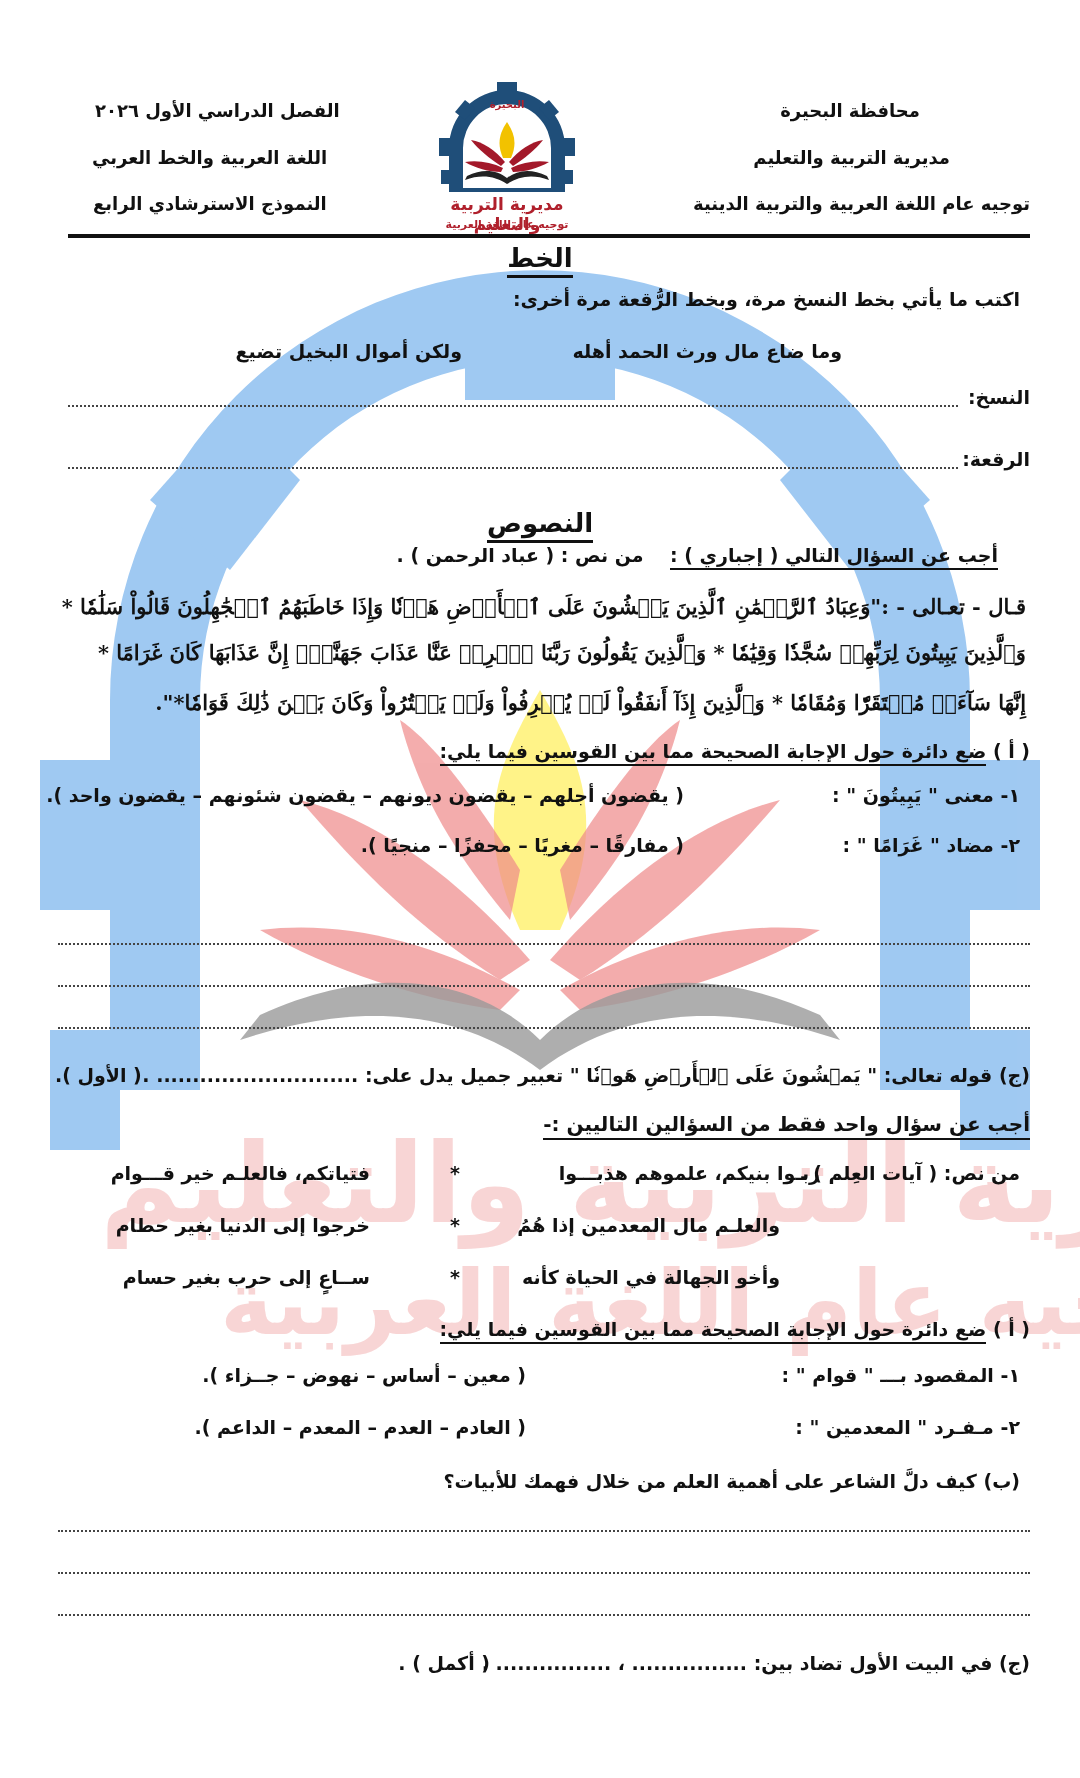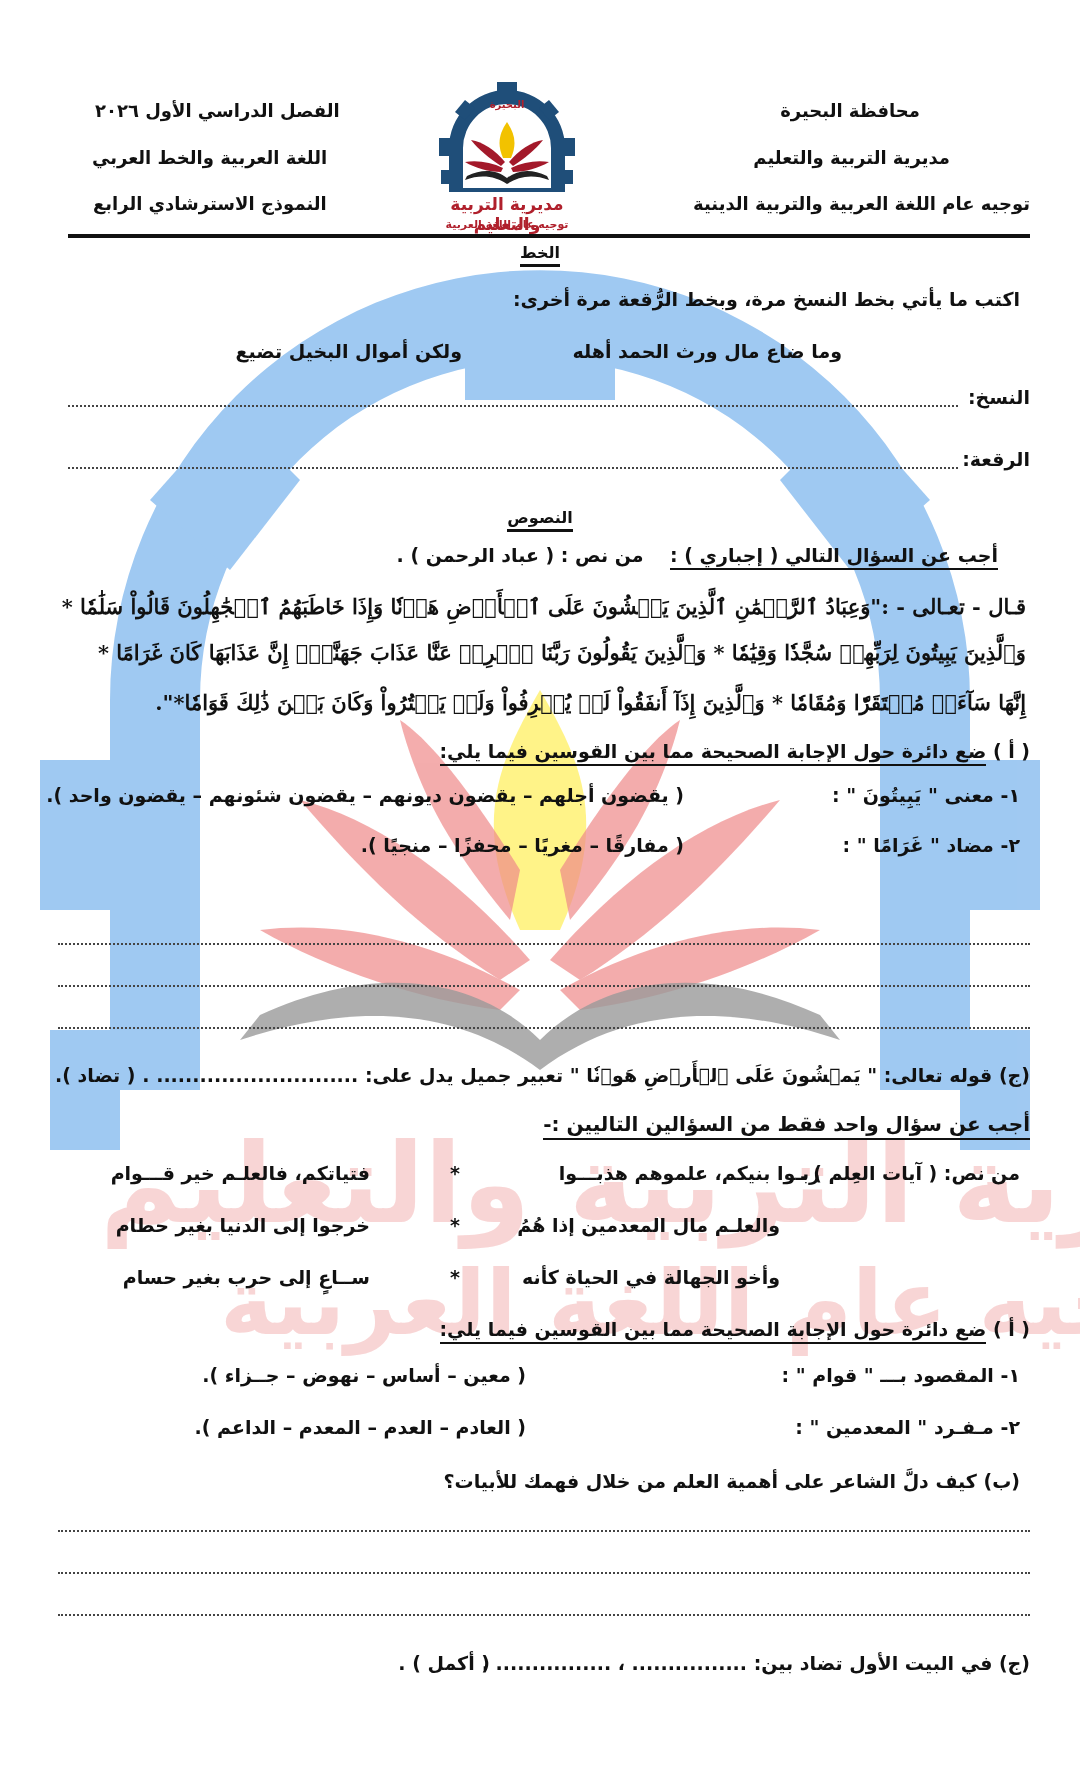--- a/index.html
+++ b/index.html
@@ -9,21 +9,21 @@
   }
   .page { position: absolute; left: 0; top: 0; width: 1080px; height: 1778px; }
   .abs { position: absolute; white-space: nowrap; }
   .rtl { direction: rtl; }
   .hdr { font-size: 18px; font-weight: bold; }
   .t19 { font-size: 19px; font-weight: bold; }
   .t20 { font-size: 20px; font-weight: bold; }
   .verse { font-size: 21px; font-weight: bold; font-family: "DejaVu Serif", serif; }
   .rule { position: absolute; left: 68px; width: 962px; height: 4px; background: #111; top: 234px; }
   .dots { position: absolute; height: 0; border-bottom: 2px dotted #444; }
-  .sec-title { font-size: 16px; font-weight: bold; border-bottom: 3px solid #111; padding-bottom: 2px; }
+  .sec-title { font-size: 26px; font-weight: bold; border-bottom: 3px solid #111; padding-bottom: 2px; }
   .uline { border-bottom: 2px solid #111; padding-bottom: 2px; }
   
   .wm { position: absolute; left: 0; top: 0; width: 1080px; height: 1778px; z-index: 0; pointer-events: none; }
   .content { position: absolute; left: 0; top: 0; width: 1080px; height: 1778px; z-index: 1; }
   .wm-text { position: absolute; font-weight: bold; color: #f3b4b4; opacity: 0.55; direction: rtl; white-space: nowrap; font-family: "DejaVu Sans", sans-serif; }
   .logo { position: absolute; left: 437px; top: 78px; width: 140px; height: 158px; }
   .logo-title { position: absolute; left: 0; width: 140px; text-align: center; color: #b0202c; font-weight: bold; direction: rtl; }
 </style>
 </head>
 <body>
@@ -129,21 +129,21 @@
     <div class="abs rtl t19" style="right:60px; top:784px;">١- معنى " يَبِيتُونَ "  :</div>
     <div class="abs rtl t19" style="right:396px; top:784px;">( يقضون أجلهم – يقضون ديونهم – يقضون شئونهم – يقضون واحد ).</div>
     <div class="abs rtl t19" style="right:60px; top:834px;">٢- مضاد " غَرَامًا "  :</div>
     <div class="abs rtl t19" style="right:396px; top:834px;">( مفارقًا   – مغريًا   –   محفزًا  – منجيًا ).</div>
 
     <div class="dots" style="left:58px; width:972px; top:943px;"></div>
     <div class="dots" style="left:58px; width:972px; top:985px;"></div>
     <div class="dots" style="left:58px; width:972px; top:1027px;"></div>
 
     <div class="abs rtl t19" style="right:50px; top:1064px;">(ج) قوله تعالى: " يَمۡشُونَ عَلَى ٱلۡأَرۡضِ هَوۡنٗا " تعبير جميل يدل على: ............................ .</div>
-    <div class="abs rtl t19" style="left:55px; top:1064px;">( تضاد ).</div>
+    <div class="abs rtl t19" style="left:55px; top:1064px;">( الأول ).</div>
 
     <div class="abs rtl t20" style="right:50px; top:1112px;">
       <span class="uline">أجب عن سؤال واحد فقط من السؤالين التاليين :-</span>
     </div>
     <div class="abs rtl t19" style="right:60px; top:1162px;">من نص: ( آيات العِلم ) .</div>
 
     <div class="abs rtl t19" style="right:260px; top:1162px;">ربـوا بنيكم، علموهم هذبـــوا</div>
     <div class="abs t19" style="left:450px; top:1162px;">*</div>
     <div class="abs rtl t19" style="right:710px; top:1162px;">فتياتكم، فالعلـم خير قـــوام</div>
 

